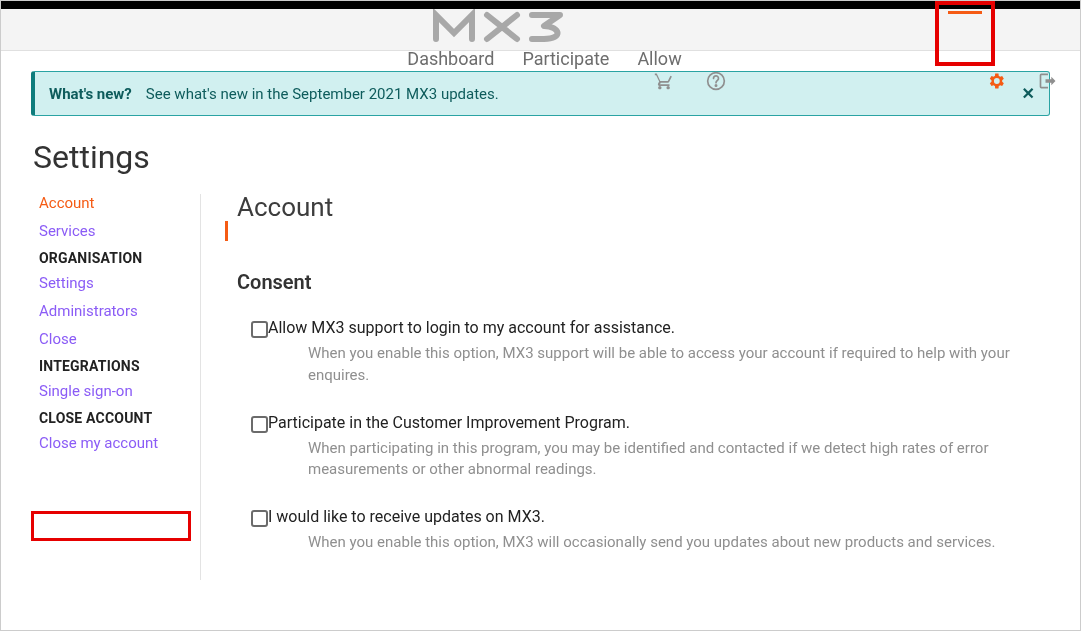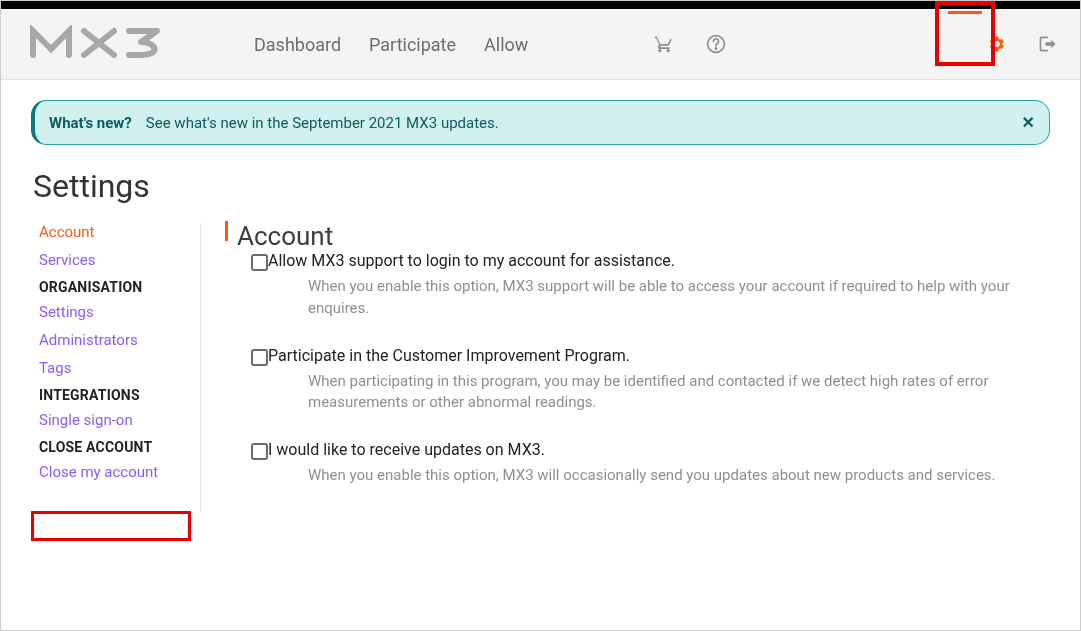--- a/index.html
+++ b/index.html
@@ -12,22 +12,23 @@
     overflow: hidden;
     position: relative;
     border: 1px solid #ccc;
   }
   .topbar-black { background:#000; height:8px; }
   .header {
     display:flex;
     align-items:center;
     background:#f4f4f4;
     border-bottom:1px solid #e0e0e0;
-    height:71px;
+    height:42px;
     padding: 0 20px 0 28px;
+    flex-direction: column;
   }
   .logo {
     color:#a8a8a8;
     font-weight:800;
     font-size:34px;
     letter-spacing:-1px;
     font-family: Arial, sans-serif;
     margin-right: 55px;
     line-height:1;
   }
@@ -65,21 +66,21 @@
     z-index:11;
   }
   .gear-icon-wrap {
     color:#f55b14;
   }
   .alert {
     margin:20px 30px 0 30px;
     background:#d1f0f0;
     border:1px solid #2aa3a3;
     border-left:4px solid #0e7c7c;
-    border-radius:15px;
+    border-radius:3px;
     padding:12px 14px;
     display:flex;
     align-items:center;
     color:#0e5c5c;
     font-size:15px;
   }
   .alert strong { margin-right:14px; font-weight:700;}
   .alert .close { margin-left:auto; font-weight:700; cursor:pointer; color:#0e5c5c; font-size:16px;}
   .page-title {
     margin:22px 0 0 32px;
@@ -227,29 +228,30 @@
 
 <div class="active-marker"></div>
 
 <div class="content">
   <div class="sidebar">
     <a class="active">Account</a>
     <a>Services</a>
     <div class="sec-head">ORGANISATION</div>
     <a>Settings</a>
     <a>Administrators</a>
-    <a>Tags</a>
+    <a>Close</a>
     <div class="sec-head">INTEGRATIONS</div>
     <a>Single sign-on</a>
     <div class="sec-head">CLOSE ACCOUNT</div>
     <a>Close my account</a>
   </div>
 
   <div class="main">
     <h2>Account</h2>
+    <h3>Consent</h3>
 
     <div class="option">
       <div class="checkbox"></div>
       <div class="texts">
         <div class="opt-label">Allow MX3 support to login to my account for assistance.</div>
         <div class="opt-desc">When you enable this option, MX3 support will be able to access your account if required to help with your enquires.</div>
       </div>
     </div>
 
     <div class="option">

